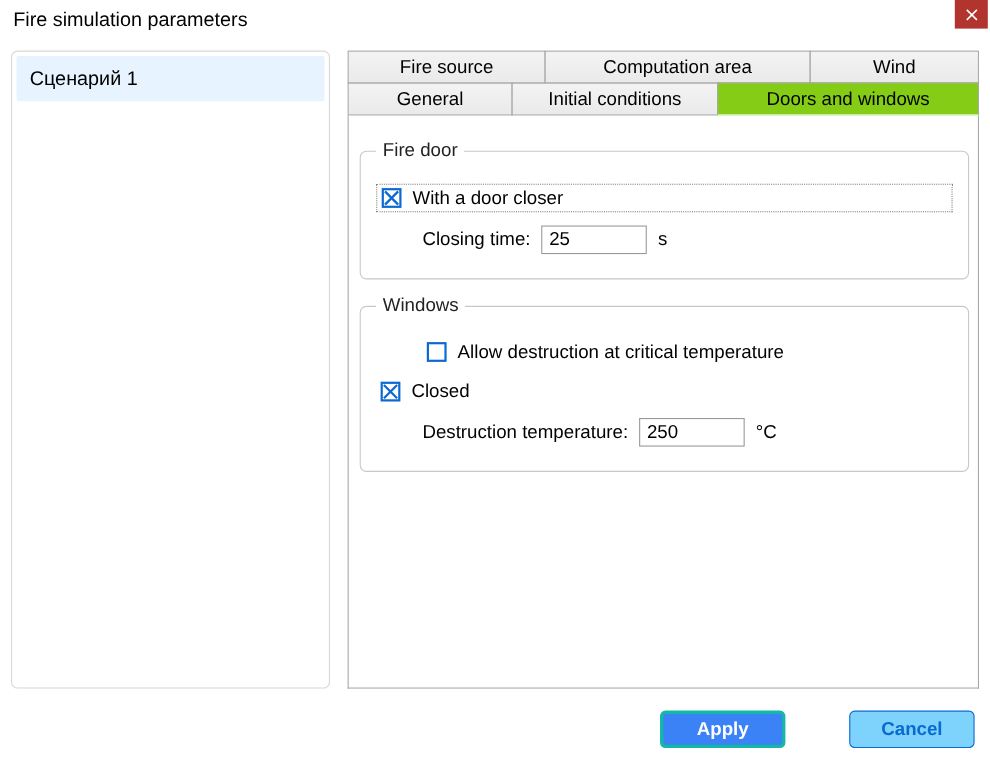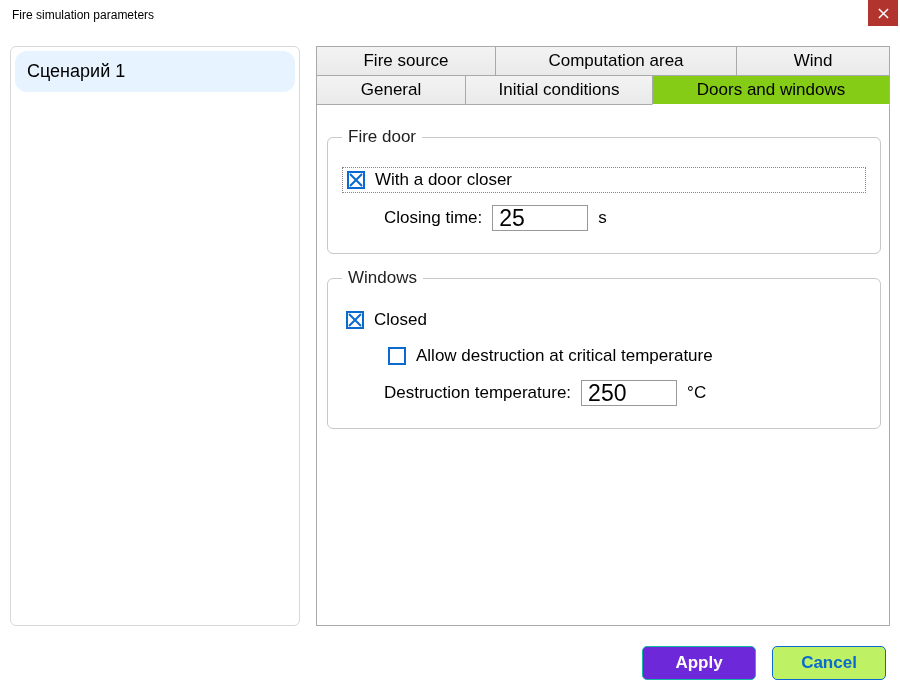--- a/index.html
+++ b/index.html
@@ -20,21 +20,21 @@
       display: flex;
       flex-direction: column;
     }
     .titlebar {
       display: flex;
       justify-content: space-between;
       align-items: flex-start;
       height: 36px;
     }
     .titlebar-title {
-      font-size: 12px;
+      font-size: 18px;
       padding: 8px 12px;
       color: #000;
     }
     .close-btn {
       background: #b1342f;
       width: 30px;
       height: 26px;
       display: flex;
       align-items: center;
       justify-content: center;
@@ -55,21 +55,21 @@
       width: 290px;
       border: 1px solid #d8d8d8;
       border-radius: 6px;
       padding: 4px;
     }
     .sidebar-item {
       background: #e7f3ff;
       color: #000;
       font-size: 18px;
       padding: 10px 12px;
-      border-radius: 12px;
+      border-radius: 2px;
       cursor: pointer;
     }
     .main-panel {
       flex: 1;
       display: flex;
       flex-direction: column;
     }
     .tabs-row {
       display: flex;
     }
@@ -141,21 +141,21 @@
       gap: 10px;
       font-size: 17px;
       margin: 4px 0 12px 0;
       padding: 2px 4px;
     }
     .checkbox-row.dotted {
       border: 1px dotted #888;
     }
     input[type="text"] {
       border: 1px solid #999;
-      font-size: 23px;
+      font-size: 17px;
       padding: 2px 6px;
       width: 96px;
       height: 26px;
     }
     .footer {
       display: flex;
       justify-content: flex-end;
       gap: 16px;
       padding: 20px 14px 16px 14px;
     }
@@ -164,28 +164,29 @@
       height: 34px;
       border-radius: 5px;
       font-size: 17px;
       font-weight: 600;
       cursor: pointer;
       display: flex;
       align-items: center;
       justify-content: center;
     }
     .btn-primary {
-      background: #6d28d9;
+      background: #3b82f6;
       color: #fff;
-      border: 1px solid #14b8a6;
+      border: 3px solid #14b8a6;
     }
     .btn-secondary {
-      background: #bef264;
+      background: #7dd3fc;
       color: #0a6ad0;
       border: 1.5px solid #0a6ad0;
+      margin-left: 42px;
     }
   </style>
 </head>
 <body>
 
 <div class="window">
 
   <div class="titlebar">
     <div class="titlebar-title">Fire simulation parameters</div>
     <div class="close-btn">
@@ -241,34 +242,34 @@
           </div>
           <div class="field-row indent">
             <span>Closing time:</span>
             <input type="text" value="25" style="">
             <span>s</span>
           </div>
         </fieldset>
 
         <fieldset>
           <legend>Windows</legend>
+          <div class="checkbox-row" style="margin-left:42px">
+            <span class="checkbox">
+              
+            </span>
+            <span>Allow destruction at critical temperature</span>
+          </div>
           <div class="checkbox-row">
             <span class="checkbox checked">
               <svg viewBox="0 0 14 14">
                 <path d="M1 1 L13 13 M13 1 L1 13" stroke="#0a6ad0" stroke-width="2" fill="none"></path>
               </svg>
             </span>
             <span>Closed</span>
           </div>
-          <div class="checkbox-row" style="margin-left:42px">
-            <span class="checkbox">
-              
-            </span>
-            <span>Allow destruction at critical temperature</span>
-          </div>
           <div class="field-row indent">
             <span>Destruction temperature:</span>
             <input type="text" value="250" style="">
             <span>°C</span>
           </div>
         </fieldset>
 
       </div>
 
     </div>

